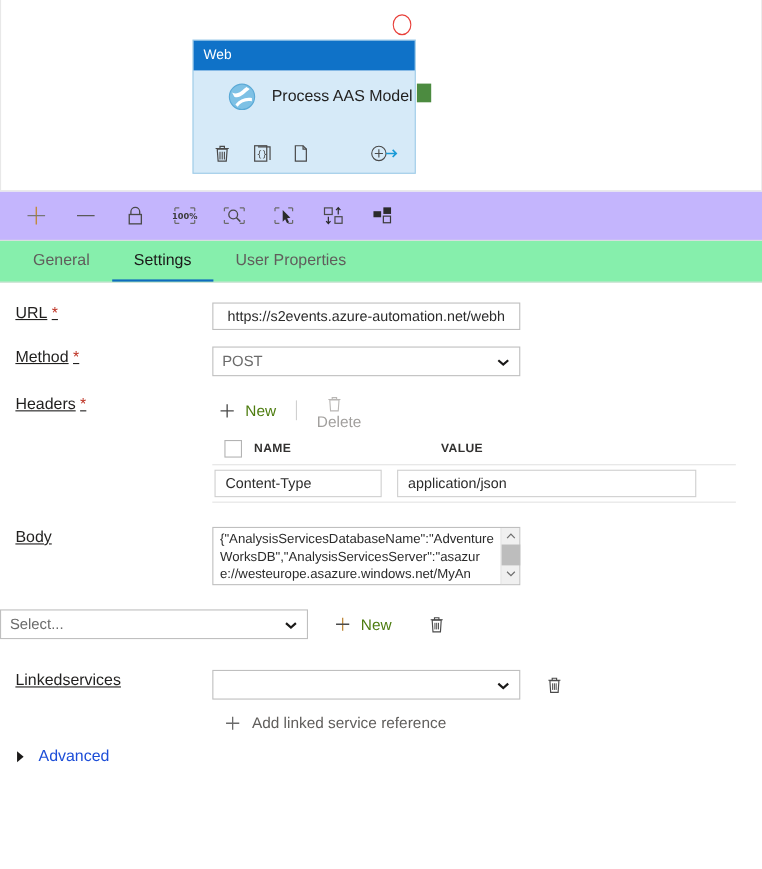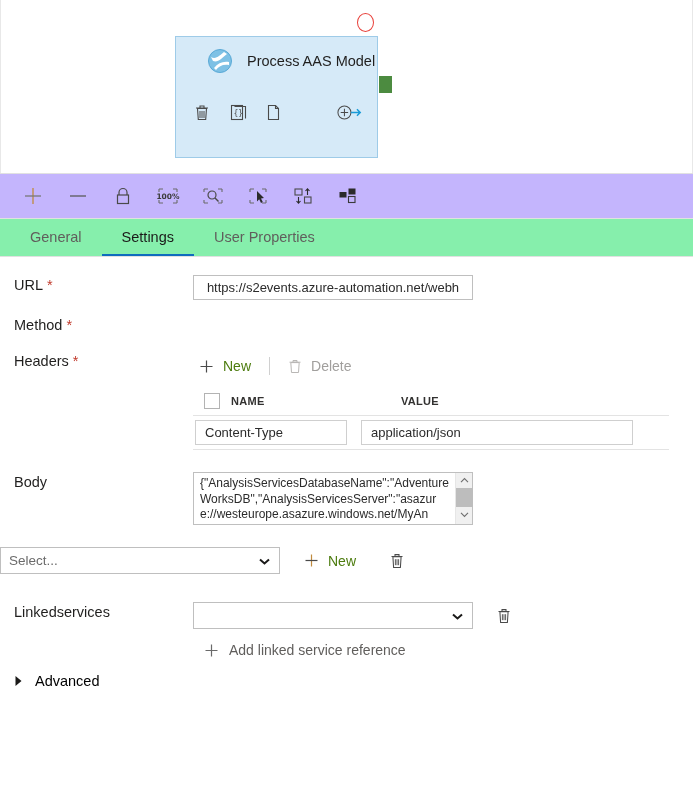--- a/index.html
+++ b/index.html
@@ -174,20 +174,21 @@
     position: relative;
   }
   .lbl {
     width: 193px;
     flex: 0 0 193px;
     padding-left: 14px;
     box-sizing: border-box;
     font-size: 14.5px;
     color: #201f1e;
     line-height: 20px;
+    text-decoration: underline;
   }
   .req { color: #c0392b; margin-left: 4px; }
 
   .ctl { position: relative; }
 
   .txtbox {
     width: 280px;
     height: 25px;
     border: 1px solid #bfbfbf;
     background: #fff;
@@ -227,21 +228,21 @@
   }
   .lnk-btn {
     display: flex;
     align-items: center;
     font-size: 14px;
     color: #4d7c0f;
     padding: 0 6px;
     height: 26px;
   }
   .lnk-btn .ic { margin-right: 9px; display: flex; align-items: center; }
-  .lnk-btn.disabled { color: #a19f9d; }
+  .lnk-btn.disabled { color: #a19f9d; flex-direction: column; }
   .divider-v {
     width: 1px;
     height: 18px;
     background: #d0d0d0;
     margin: 0 12px;
   }
 
   .grid {
     width: 476px;
     margin-top: 6px;
@@ -367,35 +368,36 @@
     display: flex;
     align-items: center;
     justify-content: center;
   }
 
   .advanced {
     display: flex;
     align-items: center;
     padding-left: 14px;
     font-size: 14.5px;
-    color: #000000;
+    color: #1d4ed8;
     margin-top: 12px;
   }
   .advanced .tri { margin-right: 12px; display: flex; align-items: center; }
 </style>
 </head>
 <body>
 
 <div class="canvas">
   <div class="canvas-edge-left"></div>
   <div class="canvas-edge-right"></div>
 
   <div class="red-circle"></div>
 
   <div class="activity-card">
+    <div class="activity-header">Web</div>
     <div class="activity-body">
       <div class="activity-main">
         <span class="activity-icon">
           <svg width="26" height="26" viewBox="0 0 26 26">
             <circle cx="13" cy="13" r="11.5" fill="#7ec1e5"></circle>
             <path d="M4 9 C9 12, 13 7, 17 4 L20 6 C15 10, 11 15, 6 13 Z" fill="#ffffff"></path>
             <path d="M9 22 C12 18, 16 16, 22 17 L22 14 C16 13, 11 15, 7 20 Z" fill="#ffffff"></path>
             <circle cx="13" cy="13" r="11.5" fill="none" stroke="#5aa9d6" stroke-width="1"></circle>
           </svg>
         </span>
@@ -501,20 +503,30 @@
 
   <div class="row" style="margin-bottom:15px;">
     <div class="lbl"><span>URL</span><span class="req">*</span></div>
     <div class="ctl">
       <div class="txtbox">https://s2events.azure-automation.net/webh</div>
     </div>
   </div>
 
   <div class="row" style="margin-bottom:16px;">
     <div class="lbl"><span>Method</span><span class="req">*</span></div>
+    <div class="ctl">
+      <div class="selbox">
+        <span>POST</span>
+        <span class="caret">
+          <svg width="11" height="8" viewBox="0 0 11 8">
+              <path d="M1 2l4.5 4L10 2" fill="none" stroke="#1b1a19" stroke-width="2"></path>
+            </svg>
+        </span>
+      </div>
+    </div>
   </div>
 
   <div class="row">
     <div class="lbl"><span>Headers</span><span class="req">*</span></div>
     <div class="ctl">
 
       <div class="hdr-tools">
         <span class="lnk-btn">
           <span class="ic">
             <svg width="15" height="15" viewBox="0 0 15 15">

